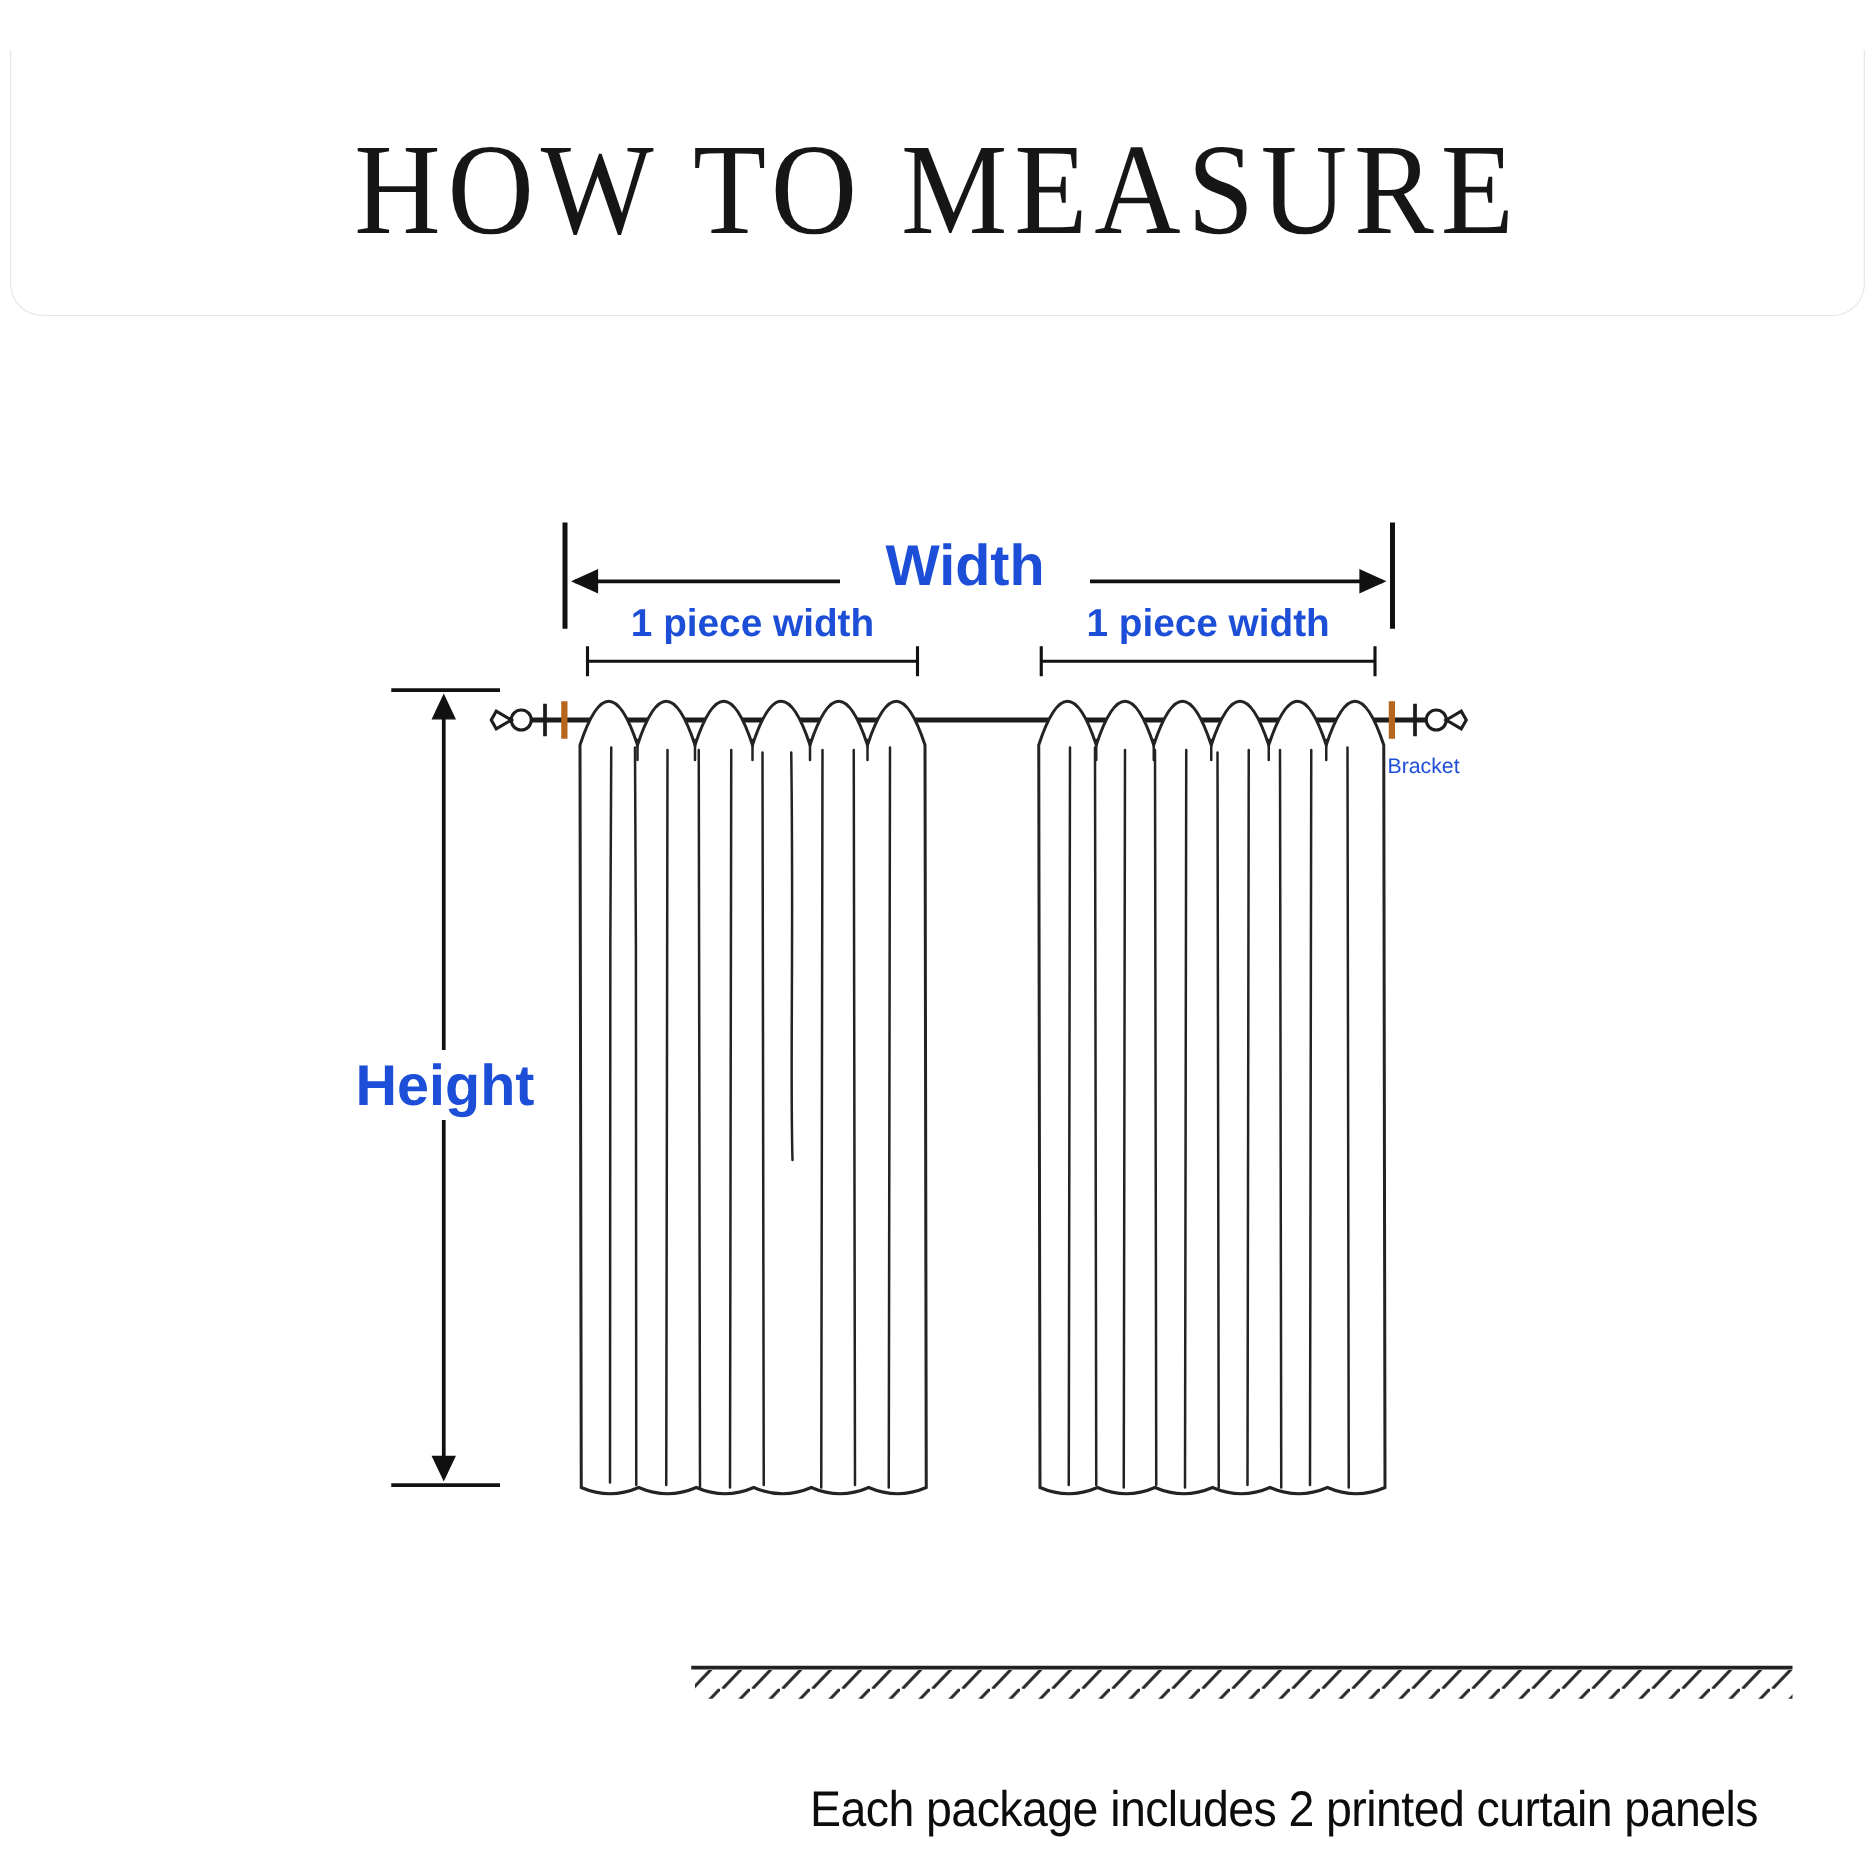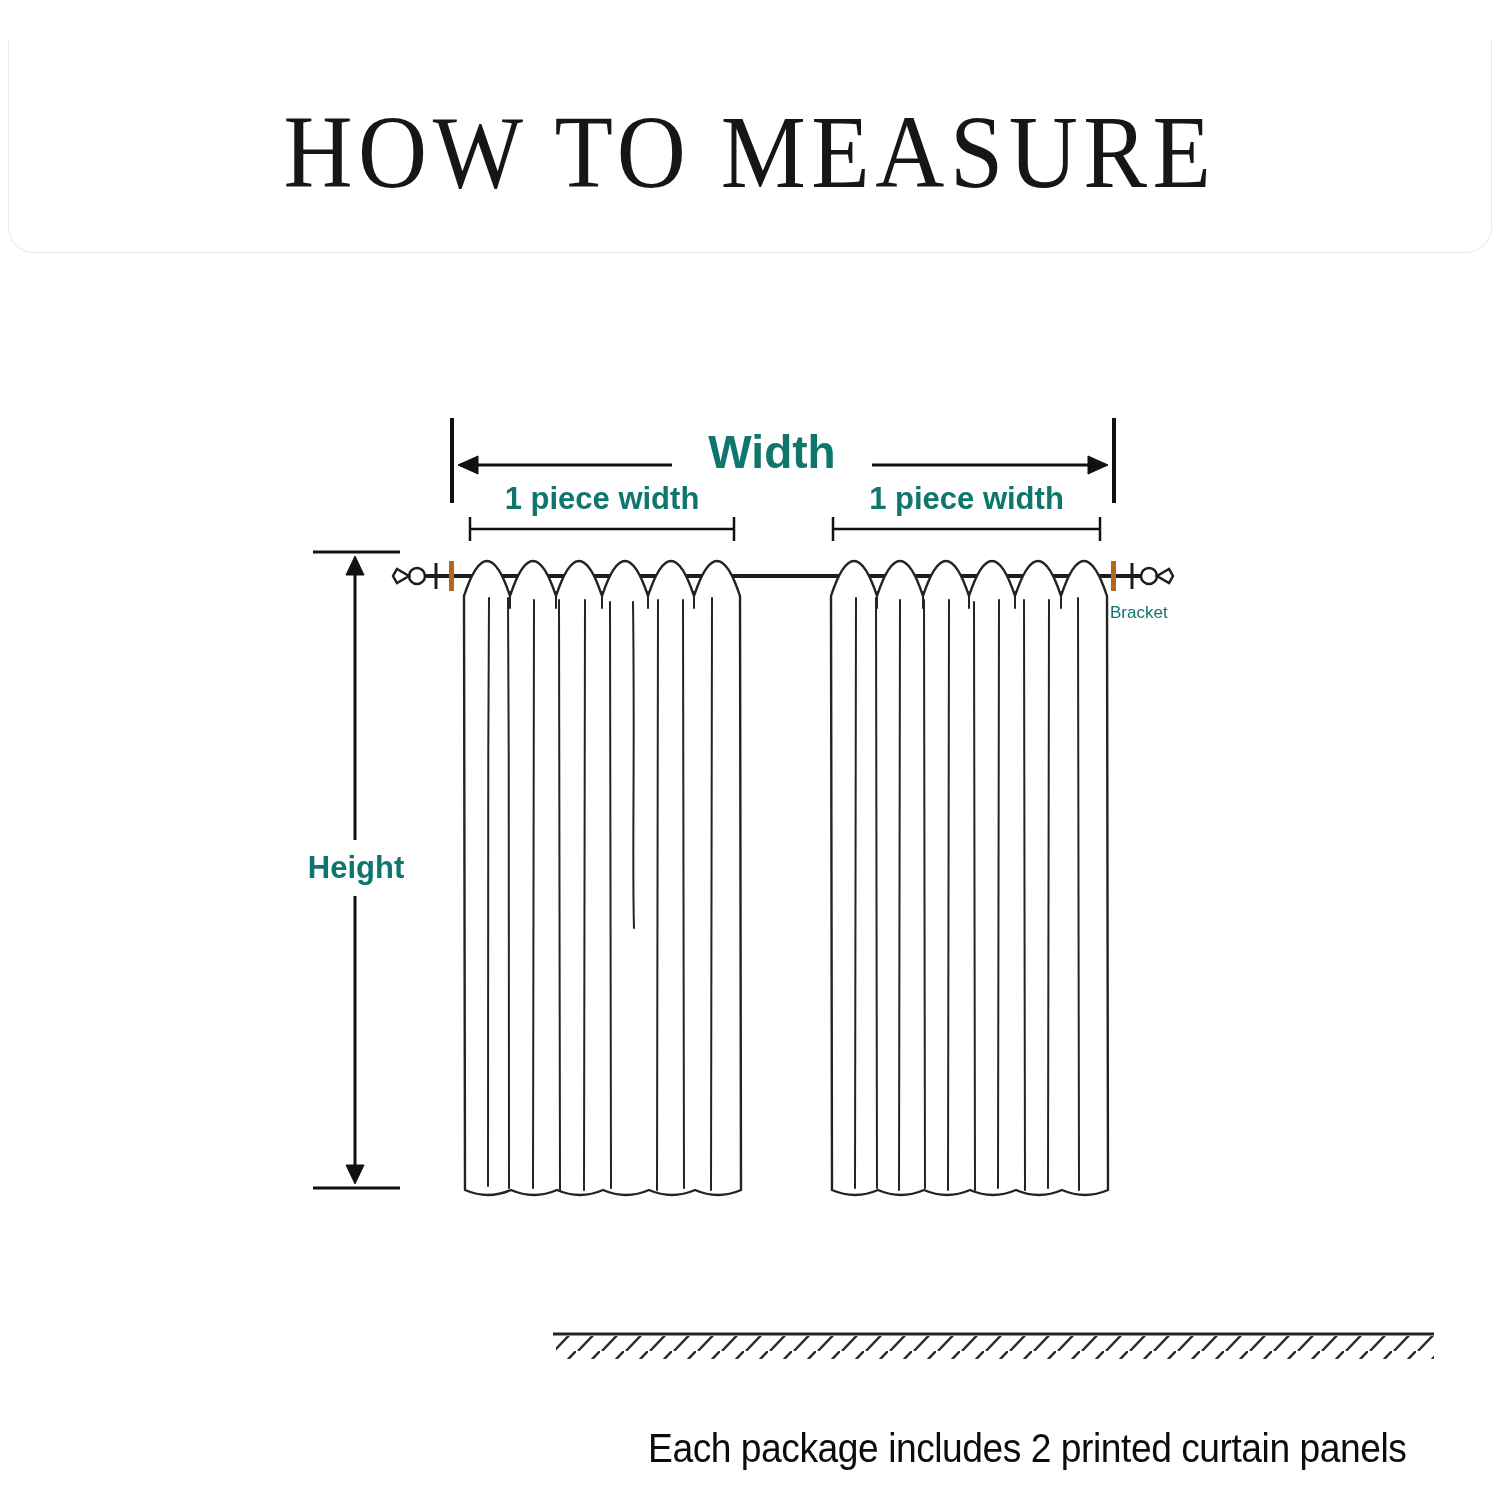--- a/index.html
+++ b/index.html
@@ -17,29 +17,29 @@
   .title {
     position:absolute; top:52px; left:0; width:1500px;
     text-align:center;
     font-family:"Liberation Serif", serif;
     font-size:104px; font-weight:400; letter-spacing:6px;
     color:#161616;
     transform:scaleX(0.92); transform-origin:center;
     white-space:nowrap;
   }
   .diagram-svg { position:absolute; left:0; top:0; }
-  .label { position:absolute; color:#0f766e; }
+  .label { position:absolute; color:#1d4ed8; }
   .bold  { font-weight:700; }
   .width-label {
     top:384px; left:672px; width:200px; height:56px; line-height:56px;
     text-align:center; font-size:46px; background:#ffffff;
   }
   .height-label {
     top:800px; left:272px; width:168px; height:56px; line-height:56px;
-    text-align:center; font-size:31px; background:#ffffff;
+    text-align:center; font-size:46px; background:#ffffff;
   }
   .piece-left  { top:441px; left:470px; width:264px; text-align:center; font-size:31px; }
   .piece-right { top:441px; left:833px; width:267px; text-align:center; font-size:31px; }
   .bracket-label { top:563px; left:1110px; font-size:17px; }
   .footer-note {
     position:absolute; top:1386px; right:94px;
     font-size:40px; color:#0c0c0c; letter-spacing:-0.5px;
     transform:scaleX(0.93); transform-origin:right center;
     white-space:nowrap;
   }

